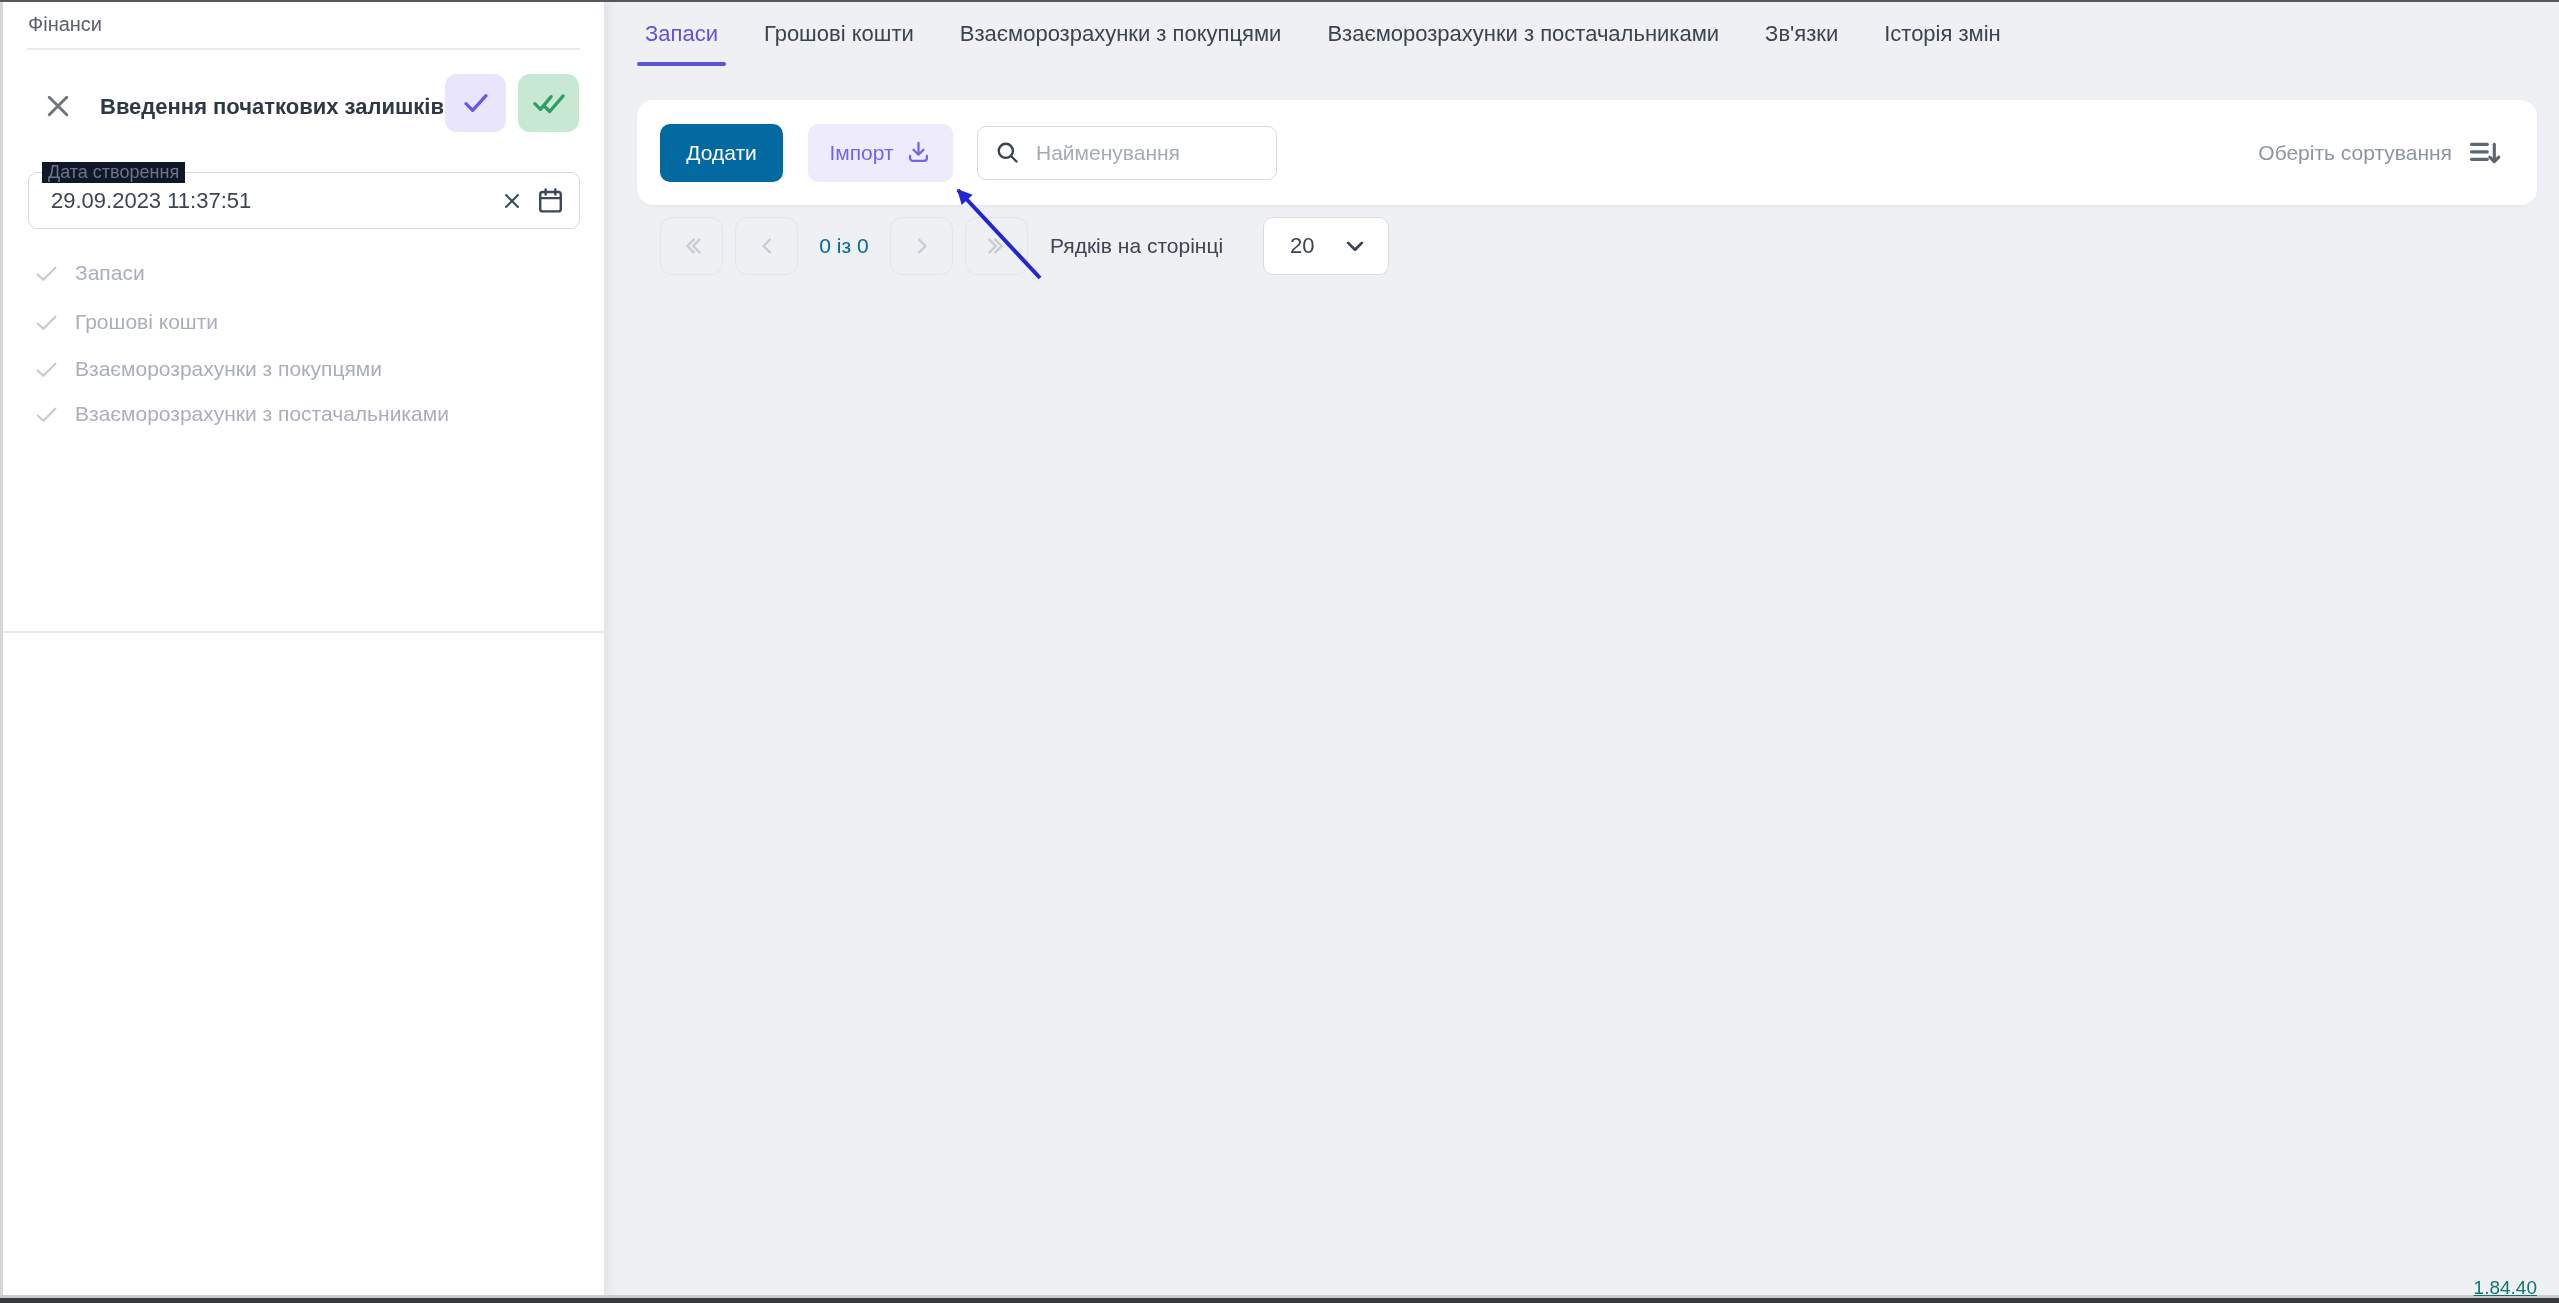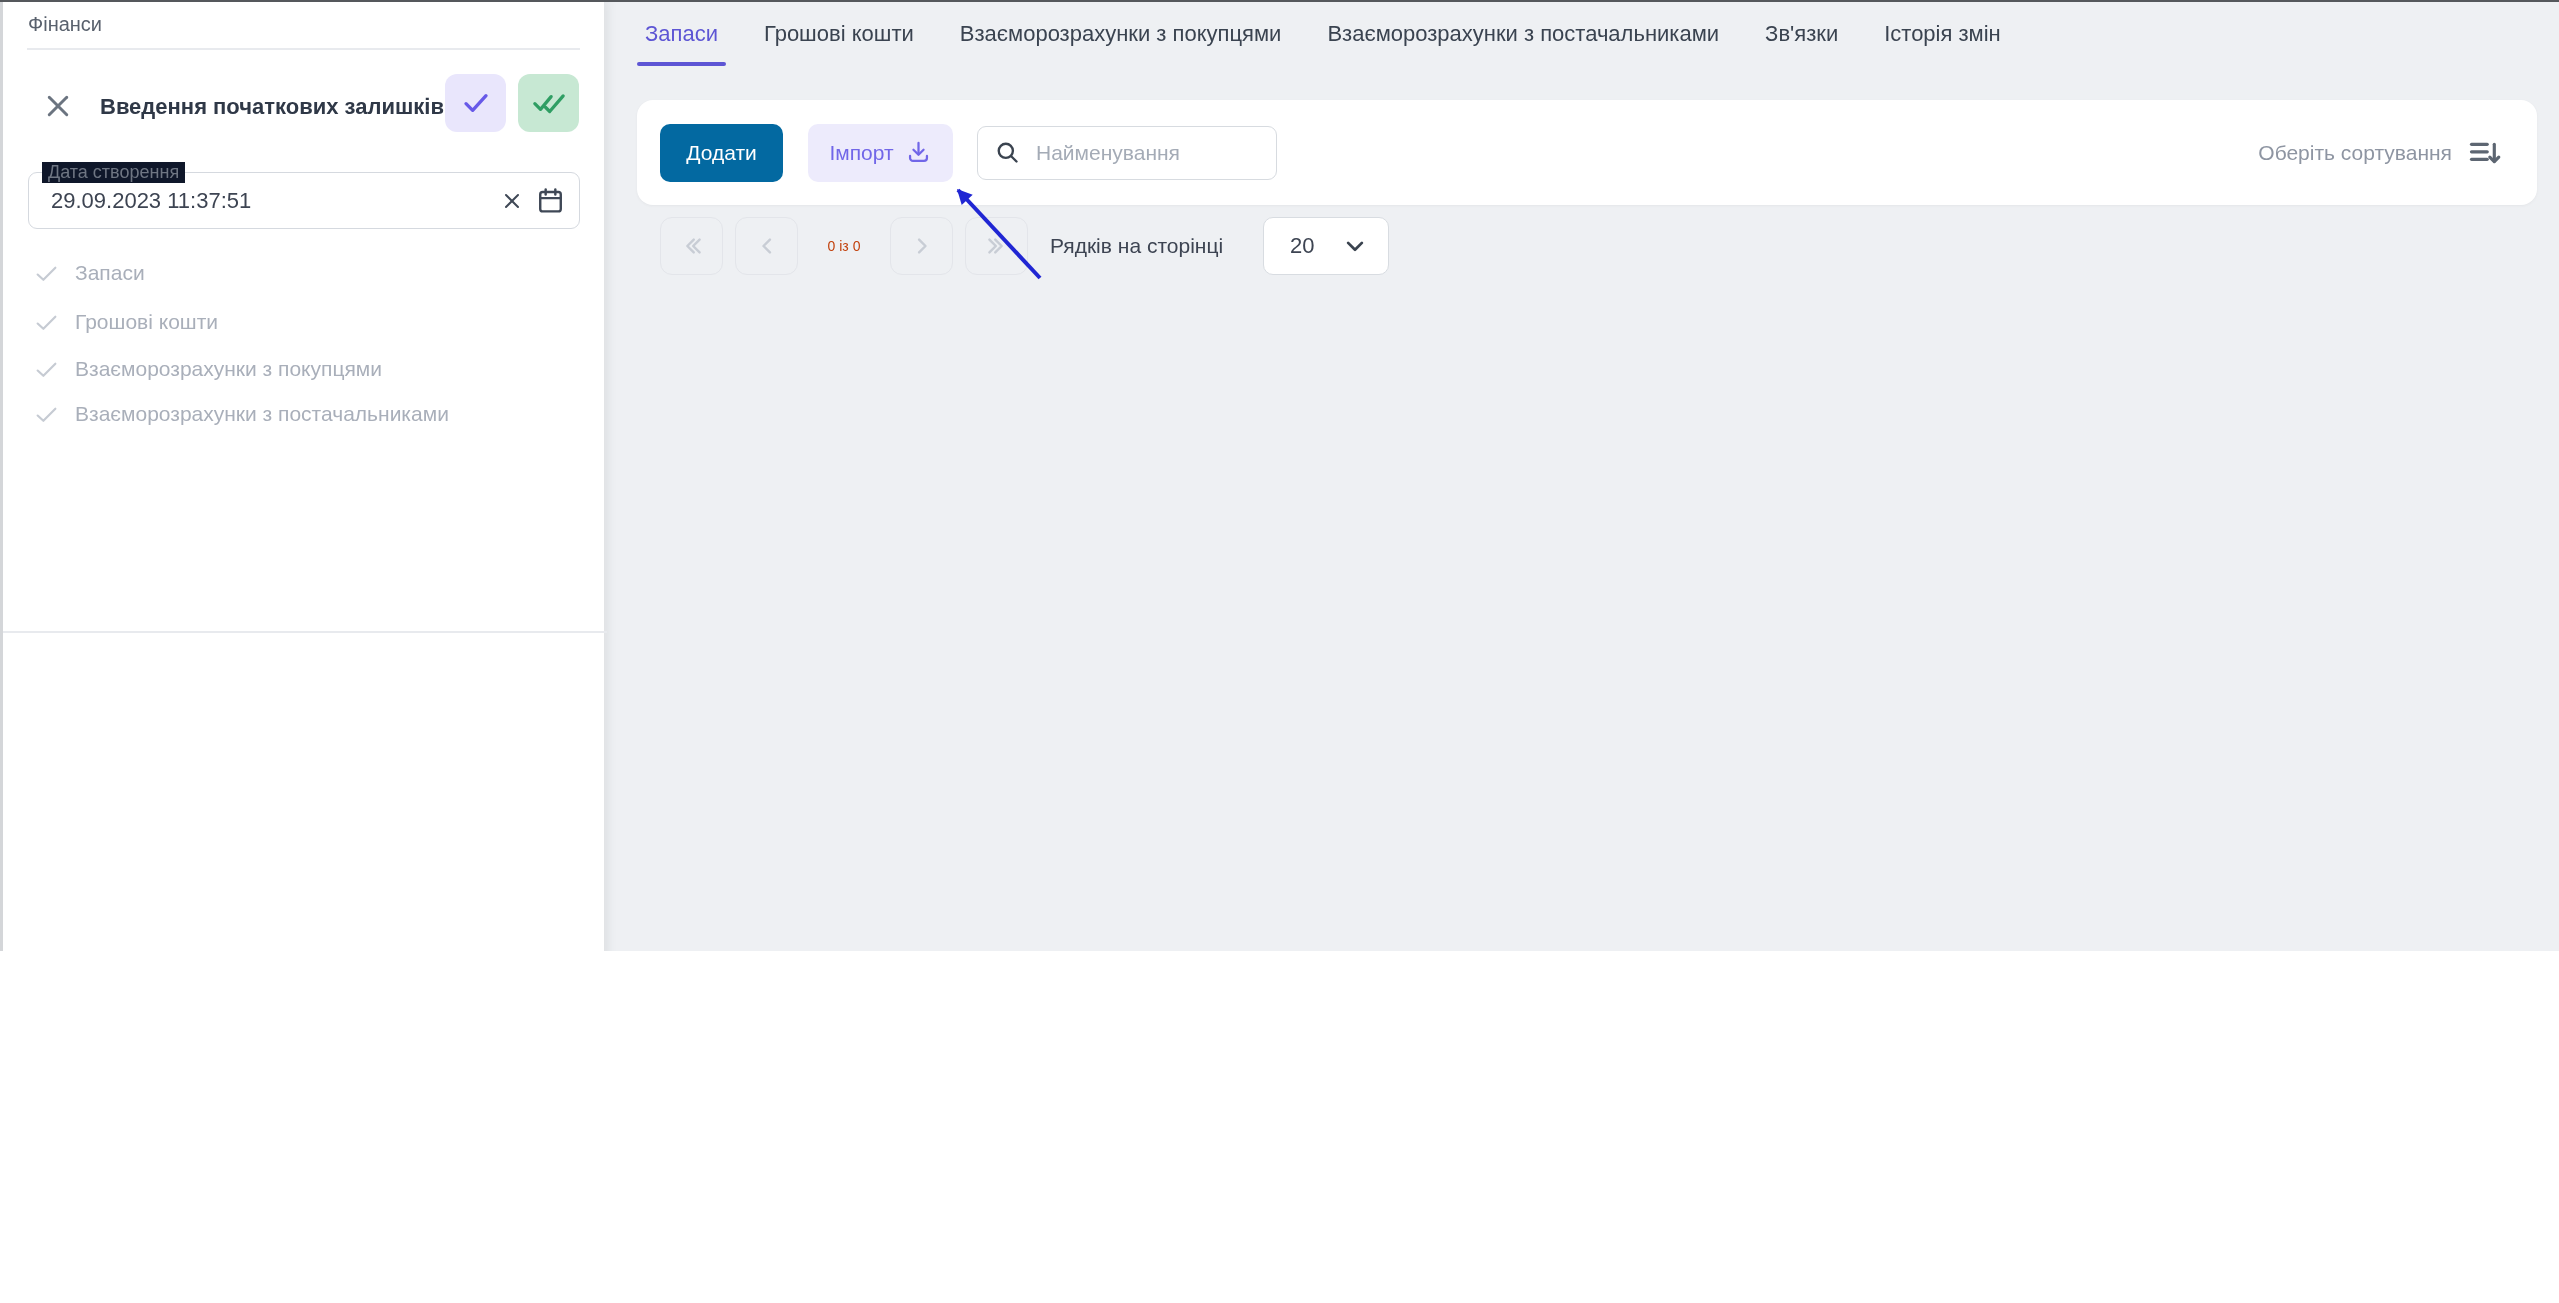--- a/index.html
+++ b/index.html
@@ -1,18 +1,18 @@
 <!DOCTYPE html>
 <html><head>
 <meta charset="utf-8">
 <style>
   * { margin:0; padding:0; box-sizing:border-box; }
   html,body { width:2559px; height:1303px; }
   body { font-family:"Liberation Sans","DejaVu Sans",sans-serif; }
-  #app { position:relative; width:2559px; height:951px; background:#eef0f3; overflow:hidden; }
+  #app { position:relative; width:2559px; height:1303px; background:#eef0f3; overflow:hidden; }
 
   
   .top-edge { position:absolute; left:0; top:0; width:100%; height:2px; background:#55585c; z-index:50; }
   .bottom-line { position:absolute; left:0; top:1295px; width:100%; height:3px; background:#c9cbce; z-index:50; }
   .bottom-bar { position:absolute; left:0; top:1298px; width:100%; height:5px; background:#37393c; z-index:50; }
 
   
   .sidebar { position:absolute; left:0; top:0; width:604px; height:1295px; background:#ffffff;
              box-shadow:3px 0 10px rgba(60,64,67,.10); z-index:10; border-left:3px solid #d4d6d9; }
   .section-title { position:absolute; left:25px; top:13px; font-size:20px; color:#59616d; }
@@ -66,21 +66,21 @@
                   font-family:"Liberation Sans","DejaVu Sans",sans-serif; min-width:0; }
   .search-input::placeholder { color:#a4abb6; opacity:1; }
   .toolbar-spacer { flex:1; }
   .sort-group { display:flex; align-items:center; gap:15px; cursor:pointer; }
   .sort-label { font-size:21px; color:#8e95a2; white-space:nowrap; }
   .sort-icon { color:#5d6672; display:flex; }
 
   .pagination { position:absolute; left:56px; top:217px; height:58px; display:flex; align-items:center; }
   .pg-btn { width:63px; height:58px; border:1.5px solid #e3e5ea; border-radius:12px; background:transparent; color:#c8cdd5;
             display:flex; align-items:center; justify-content:center; cursor:pointer; margin-right:12px; padding:0; }
-  .pg-range { width:68px; text-align:center; font-size:14px; color:#c2410c; margin-right:12px; white-space:nowrap; }
+  .pg-range { width:68px; text-align:center; font-size:21px; color:#0369a1; margin-right:12px; white-space:nowrap; }
   .pg-label { margin-left:10px; font-size:21px; color:#3d4452; white-space:nowrap; }
   .pg-select { margin-left:40px; width:126px; height:58px; background:#fff; border:1.5px solid #d8dce1; border-radius:10px;
                display:flex; align-items:center; justify-content:space-between; padding:0 18px 0 26px; cursor:pointer; }
   .pg-select .val { font-size:22px; color:#3d4452; }
   .pg-select .chev { color:#3a434f; display:flex; }
 
   .version { position:absolute; right:22px; top:1277px; font-size:19px; color:#0f766e; z-index:60;text-decoration:underline; }
 
   .annotation { position:absolute; left:0; top:0; width:2559px; height:1303px; pointer-events:none; z-index:40; }
 </style>

